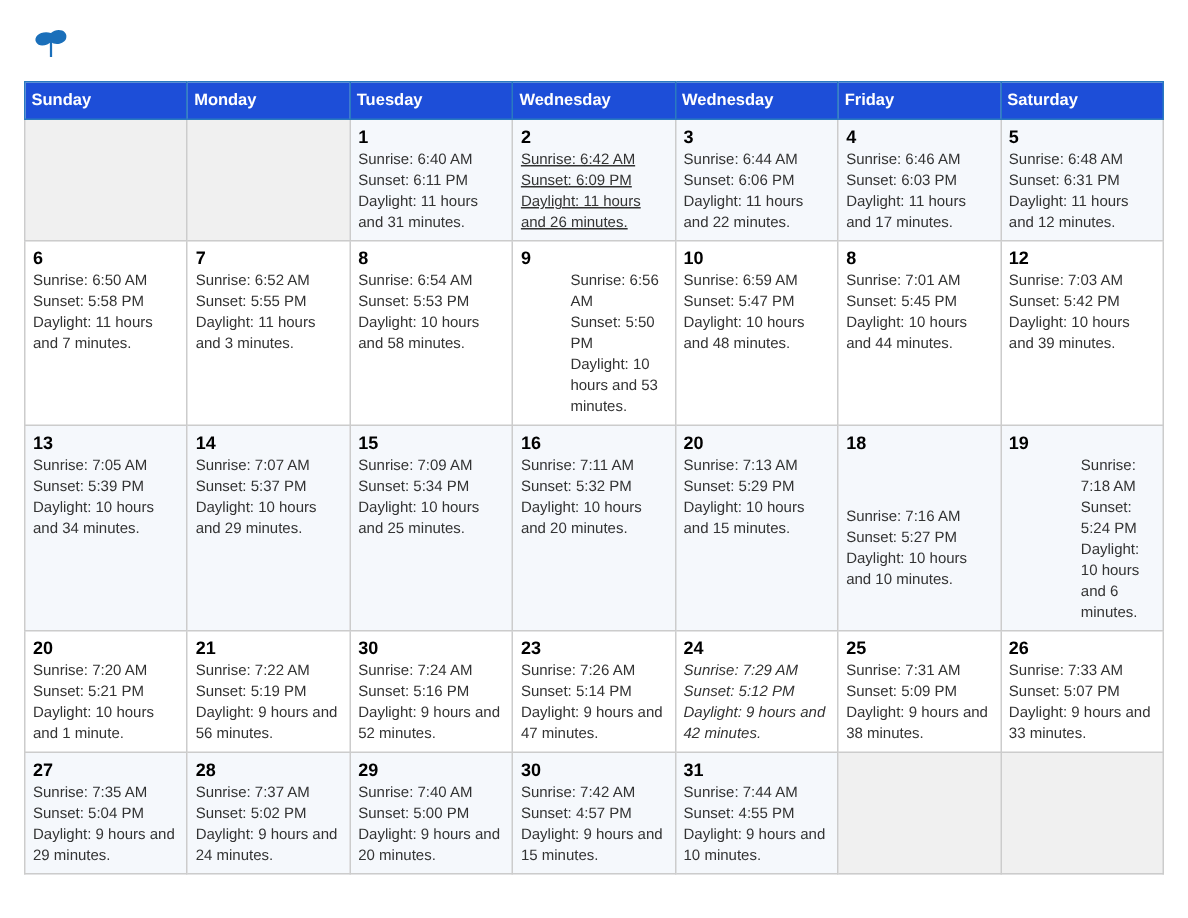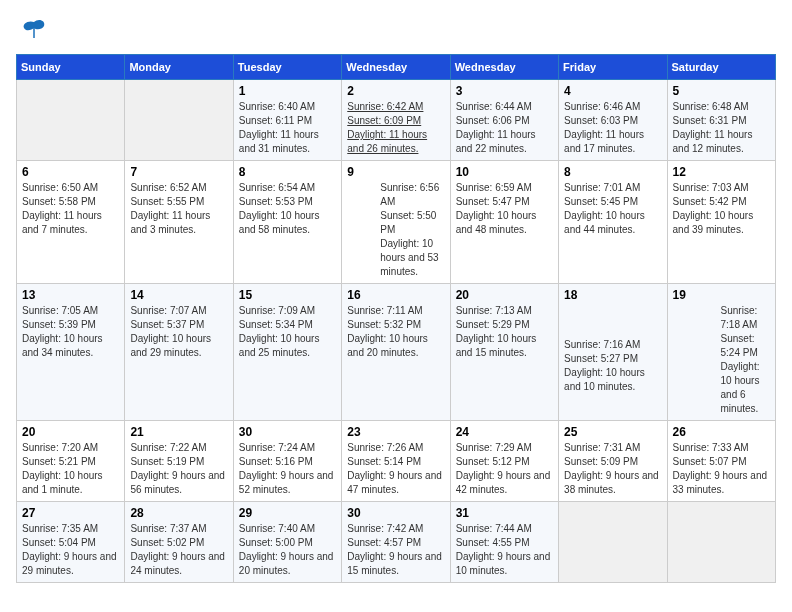--- a/index.html
+++ b/index.html
@@ -254,21 +254,21 @@
 Daylight: 9 hours and 52 minutes.</div>
         </td>
         <td>
           <span class="day-num">23</span>
           <div class="day-info" style="white-space: pre-line;">Sunrise: 7:26 AM
 Sunset: 5:14 PM
 Daylight: 9 hours and 47 minutes.</div>
         </td>
         <td>
           <span class="day-num">24</span>
-          <div class="day-info" style="white-space: pre-line;">Sunrise: 7:29 AM
+          <div class="day-info" style="white-space: pre-line; font-style: italic;">Sunrise: 7:29 AM
 Sunset: 5:12 PM
 Daylight: 9 hours and 42 minutes.</div>
         </td>
         <td>
           <span class="day-num">25</span>
           <div class="day-info" style="white-space: pre-line;">Sunrise: 7:31 AM
 Sunset: 5:09 PM
 Daylight: 9 hours and 38 minutes.</div>
         </td>
         <td>

